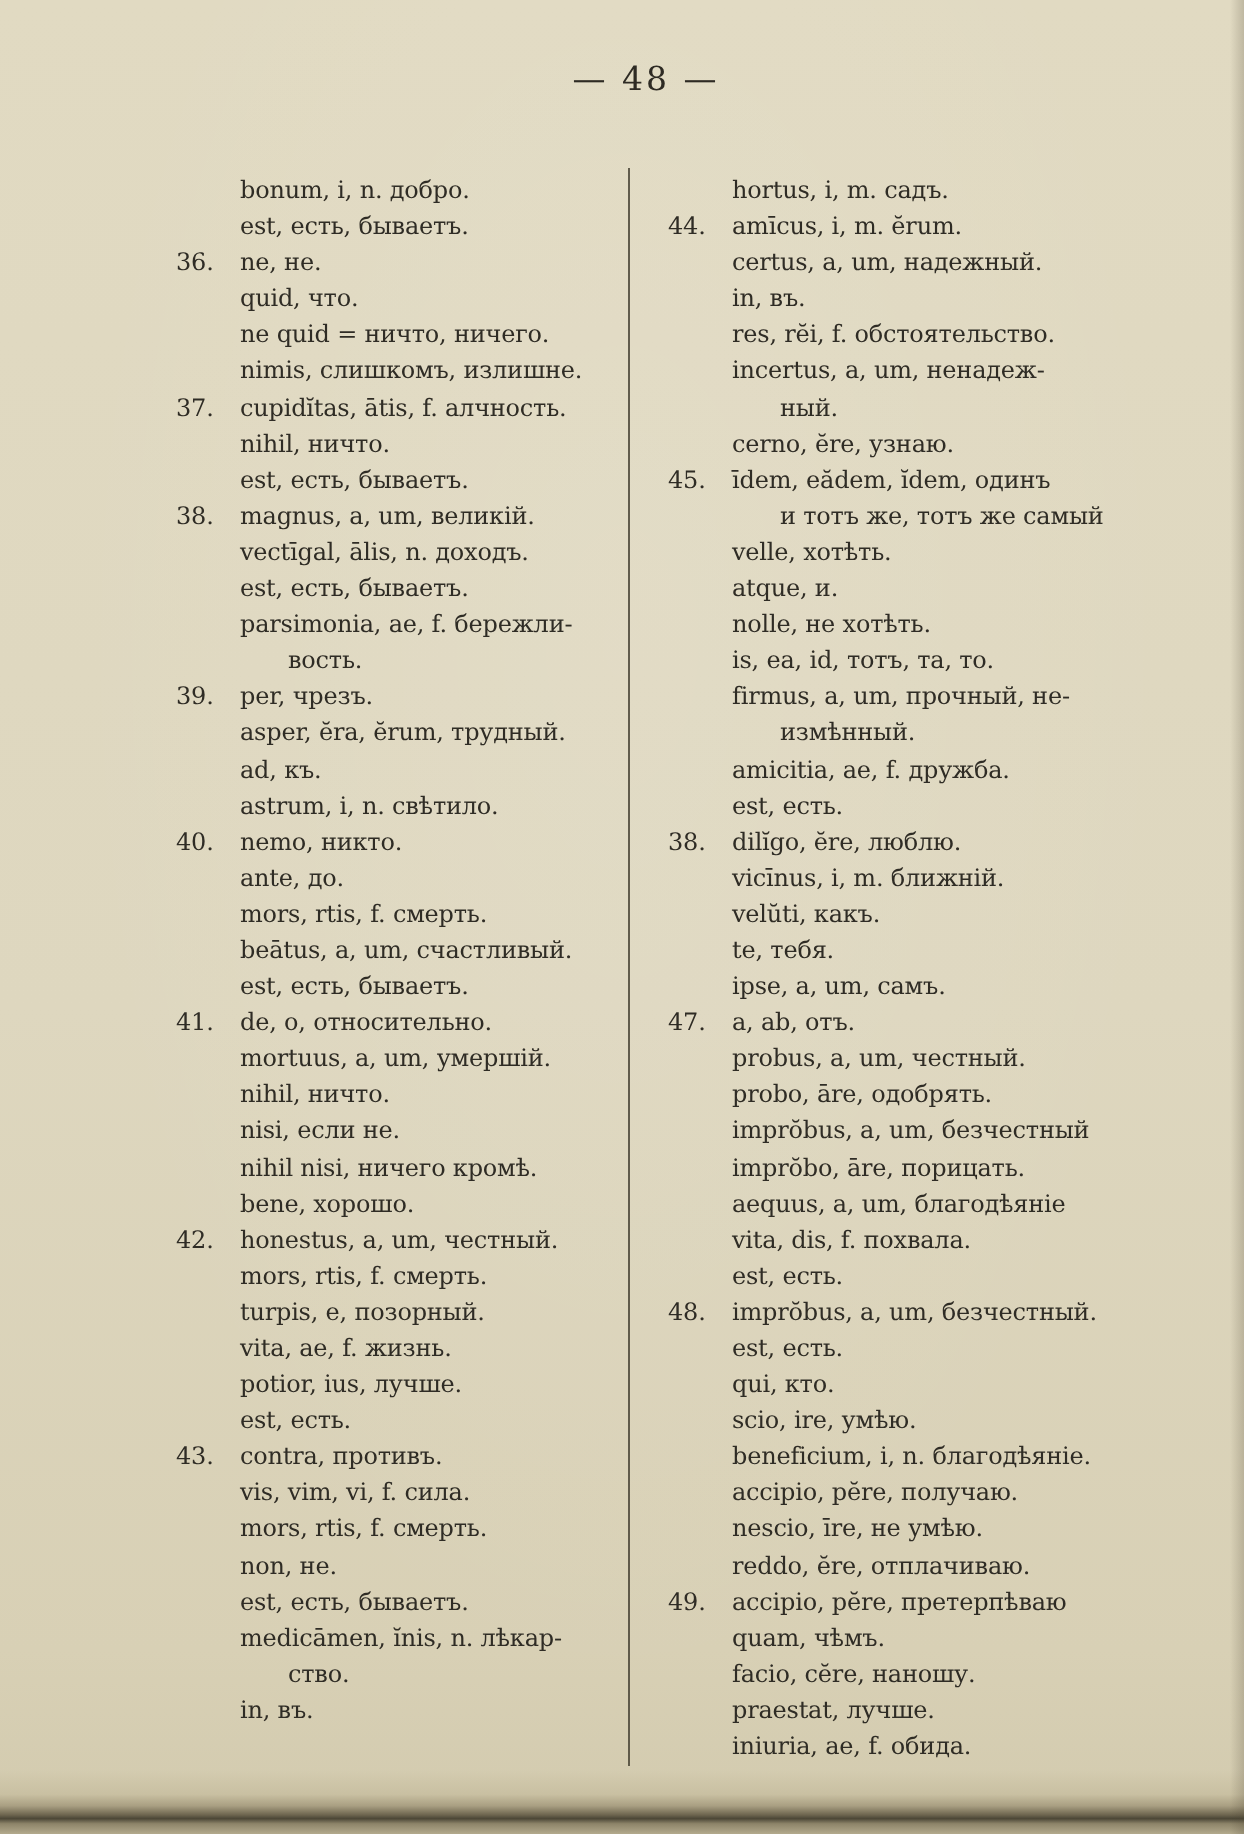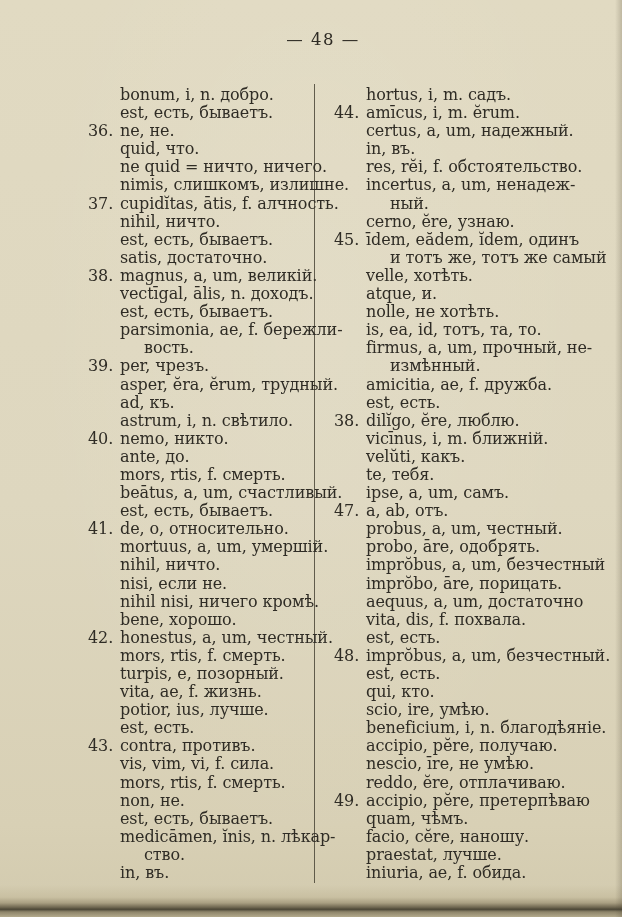--- a/index.html
+++ b/index.html
@@ -42,21 +42,21 @@
     top: 84px;
     width: 1px;
     height: 799px;
     background: #4a4537;
     opacity: 0.85;
   }
   .column {
     position: absolute;
     top: 86px;
     color: #2f2c25;
-    font-size: 16px;
+    font-size: 12px;
     line-height: 18.1px;
     letter-spacing: -0.1px;
   }
   .col-left  { left: 88px;  width: 226px; }
   .col-right { left: 334px; width: 282px; }
   .entry { position: relative; }
   .entry .num {
     position: absolute;
     left: 0;
     top: 0;
@@ -98,21 +98,20 @@
         <div class="line">ne, не.</div>
         <div class="line">quid, что.</div>
         <div class="line">ne quid = ничто, ничего.</div>
         <div class="line">nimis, слишкомъ, излишне.</div>
       </div>
       <div class="entry">
         <span class="num">37.</span>
         <div class="line">cupidĭtas, ātis, f. алчность.</div>
         <div class="line">nihil, ничто.</div>
         <div class="line">est, есть, бываетъ.</div>
-        <div class="line">satis, достаточно.</div>
       </div>
       <div class="entry">
         <span class="num">38.</span>
         <div class="line">magnus, a, um, великій.</div>
         <div class="line">vectīgal, ālis, n. доходъ.</div>
         <div class="line">est, есть, бываетъ.</div>
         <div class="line">parsimonia, ae, f. бережли-</div>
         <div class="line wrap">вость.</div>
       </div>
       <div class="entry">
@@ -195,21 +194,21 @@
         <div class="line">te, тебя.</div>
         <div class="line">ipse, a, um, самъ.</div>
       </div>
       <div class="entry">
         <span class="num">47.</span>
         <div class="line">a, ab, отъ.</div>
         <div class="line">probus, a, um, честный.</div>
         <div class="line">probo, āre, одобрять.</div>
         <div class="line">imprŏbus, a, um, безчестный</div>
         <div class="line">imprŏbo, āre, порицать.</div>
-        <div class="line">aequus, a, um, достаточно</div>
+        <div class="line">aequus, a, um, благодѣяніе</div>
         <div class="line">vita, dis, f. похвала.</div>
         <div class="line">est, есть.</div>
       </div>
       <div class="entry">
         <span class="num">48.</span>
         <div class="line">imprŏbus, a, um, безчестный.</div>
         <div class="line">est, есть.</div>
         <div class="line">qui, кто.</div>
         <div class="line">scio, ire, умѣю.</div>
         <div class="line">beneficium, i, n. благодѣяніе.</div>

